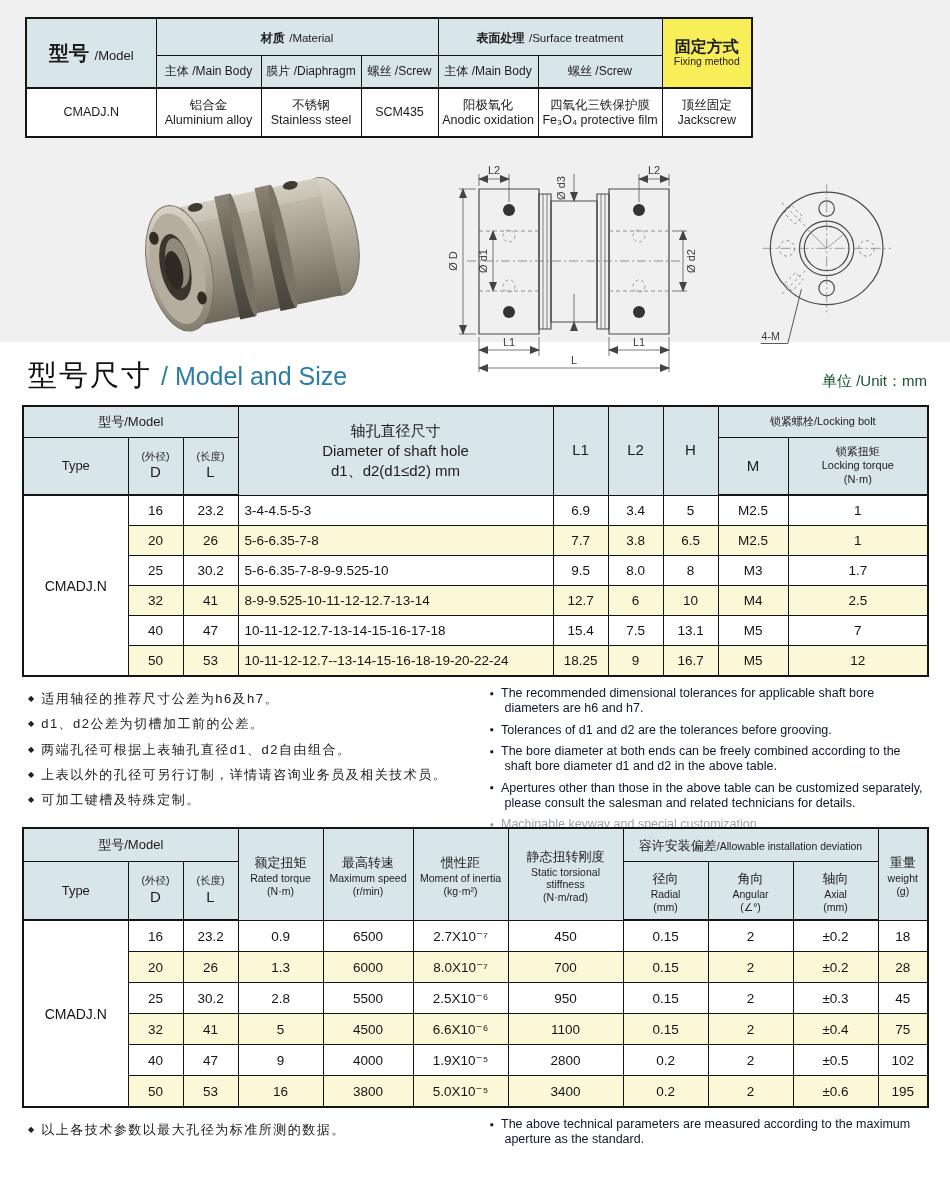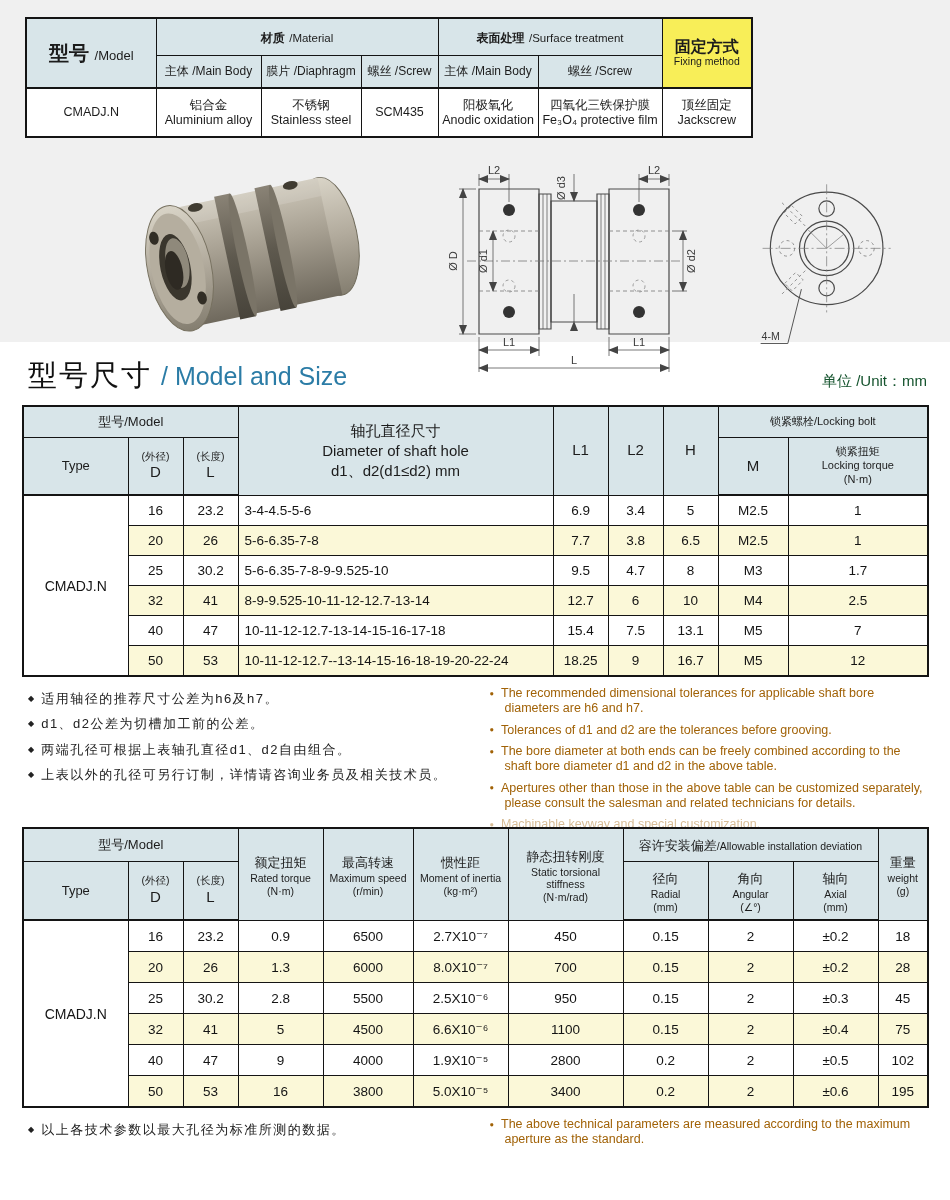--- a/index.html
+++ b/index.html
@@ -51,21 +51,21 @@
   .size-table thead tr.h1 th{height:30px;}
   .size-table thead tr.h2 th{height:56px;}
   .perf-table thead tr.h1 th{height:32px;}
   .perf-table thead tr.h2 th{height:57px;}
   .perf-table tbody td{height:30px;}
 
   
   .notes{display:flex;margin:9px 0 0 6px;gap:12px;}
   .notes ul{list-style:none;margin:0;padding:0;}
   .notes ul.zh{width:452px;font-size:13px;line-height:1.95;letter-spacing:1.5px;color:#222;}
-  .notes ul.en{width:440px;font-size:12.5px;line-height:1.18;color:#a16207;}
+  .notes ul.en{width:440px;font-size:12.5px;line-height:1.18;color:#0f172a;}
   .notes ul.en li{margin-bottom:7px;padding-left:15px;text-indent:-15px;}
   .notes ul.zh li{padding-left:15px;text-indent:-15px;}
   .notes ul.zh li::before{content:"◆";font-size:8px;margin-right:7px;vertical-align:2px;letter-spacing:0;}
   .notes ul.en li::before{content:"●";font-size:7.5px;margin-right:7px;vertical-align:1.5px;}
   .notes ul.en li.clipped{height:10px;overflow:hidden;opacity:.42;margin-bottom:0;}
 </style>
 </head>
 <body>
 
 <div class="page">
@@ -298,21 +298,21 @@
           <th class="smline">锁紧扭矩
 Locking torque
 (N·m)</th>
         </tr>
       </thead>
       <tbody>
           <tr>
             <td rowspan="6" class="typecell">CMADJ.N</td>
             <td>16</td>
             <td>23.2</td>
-            <td class="left">3-4-4.5-5-6</td>
+            <td class="left">3-4-4.5-5-3</td>
             <td>6.9</td>
             <td>3.4</td>
             <td>5</td>
             <td>M2.5</td>
             <td>1</td>
           </tr>
           <tr class="hl">
             <td>20</td>
             <td>26</td>
             <td class="left">5-6-6.35-7-8</td>
@@ -320,21 +320,21 @@
             <td>3.8</td>
             <td>6.5</td>
             <td>M2.5</td>
             <td>1</td>
           </tr>
           <tr>
             <td>25</td>
             <td>30.2</td>
             <td class="left">5-6-6.35-7-8-9-9.525-10</td>
             <td>9.5</td>
-            <td>4.7</td>
+            <td>8.0</td>
             <td>8</td>
             <td>M3</td>
             <td>1.7</td>
           </tr>
           <tr class="hl">
             <td>32</td>
             <td>41</td>
             <td class="left">8-9-9.525-10-11-12-12.7-13-14</td>
             <td>12.7</td>
             <td>6</td>
@@ -364,20 +364,21 @@
           </tr>
         </tbody>
     </table>
 
     <div class="notes">
       <ul class="zh">
         <li>适用轴径的推荐尺寸公差为h6及h7。</li>
         <li>d1、d2公差为切槽加工前的公差。</li>
         <li>两端孔径可根据上表轴孔直径d1、d2自由组合。</li>
         <li>上表以外的孔径可另行订制，详情请咨询业务员及相关技术员。</li>
+        <li>可加工键槽及特殊定制。</li>
       </ul>
       <ul class="en">
         <li>The recommended dimensional tolerances for applicable shaft bore diameters are h6 and h7.</li>
         <li>Tolerances of d1 and d2 are the tolerances before grooving.</li>
         <li>The bore diameter at both ends can be freely combined according to the shaft bore diameter d1 and d2 in the above table.</li>
         <li>Apertures other than those in the above table can be customized separately, please consult the salesman and related technicians for details.</li>
         <li class="clipped">Machinable keyway and special customization.</li>
       </ul>
     </div>
 

